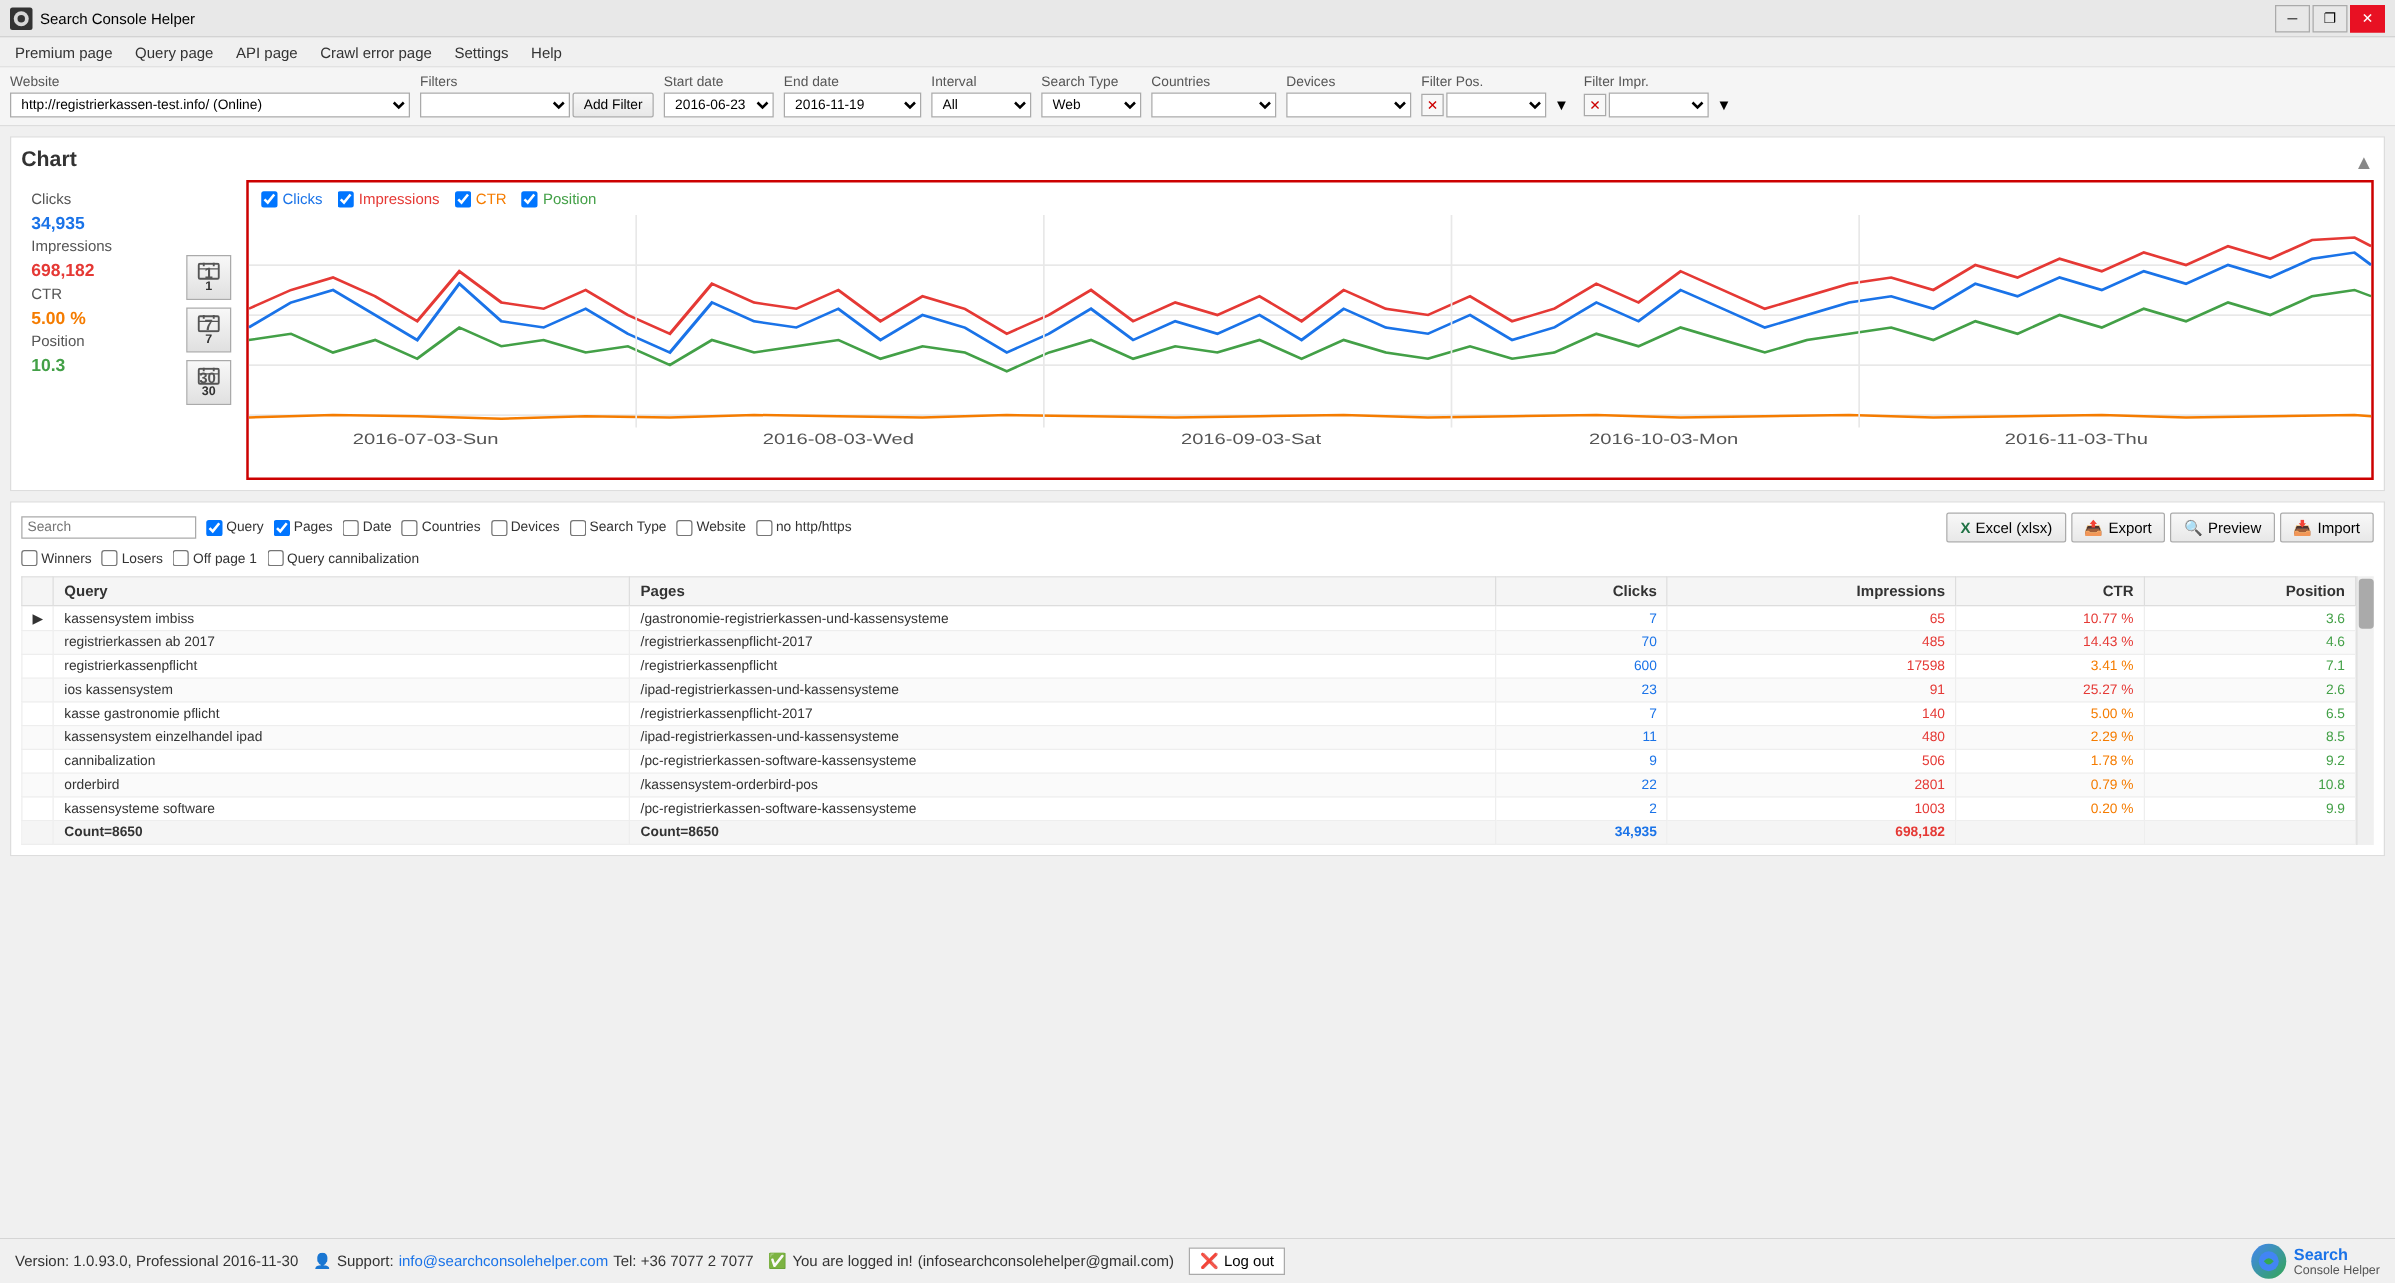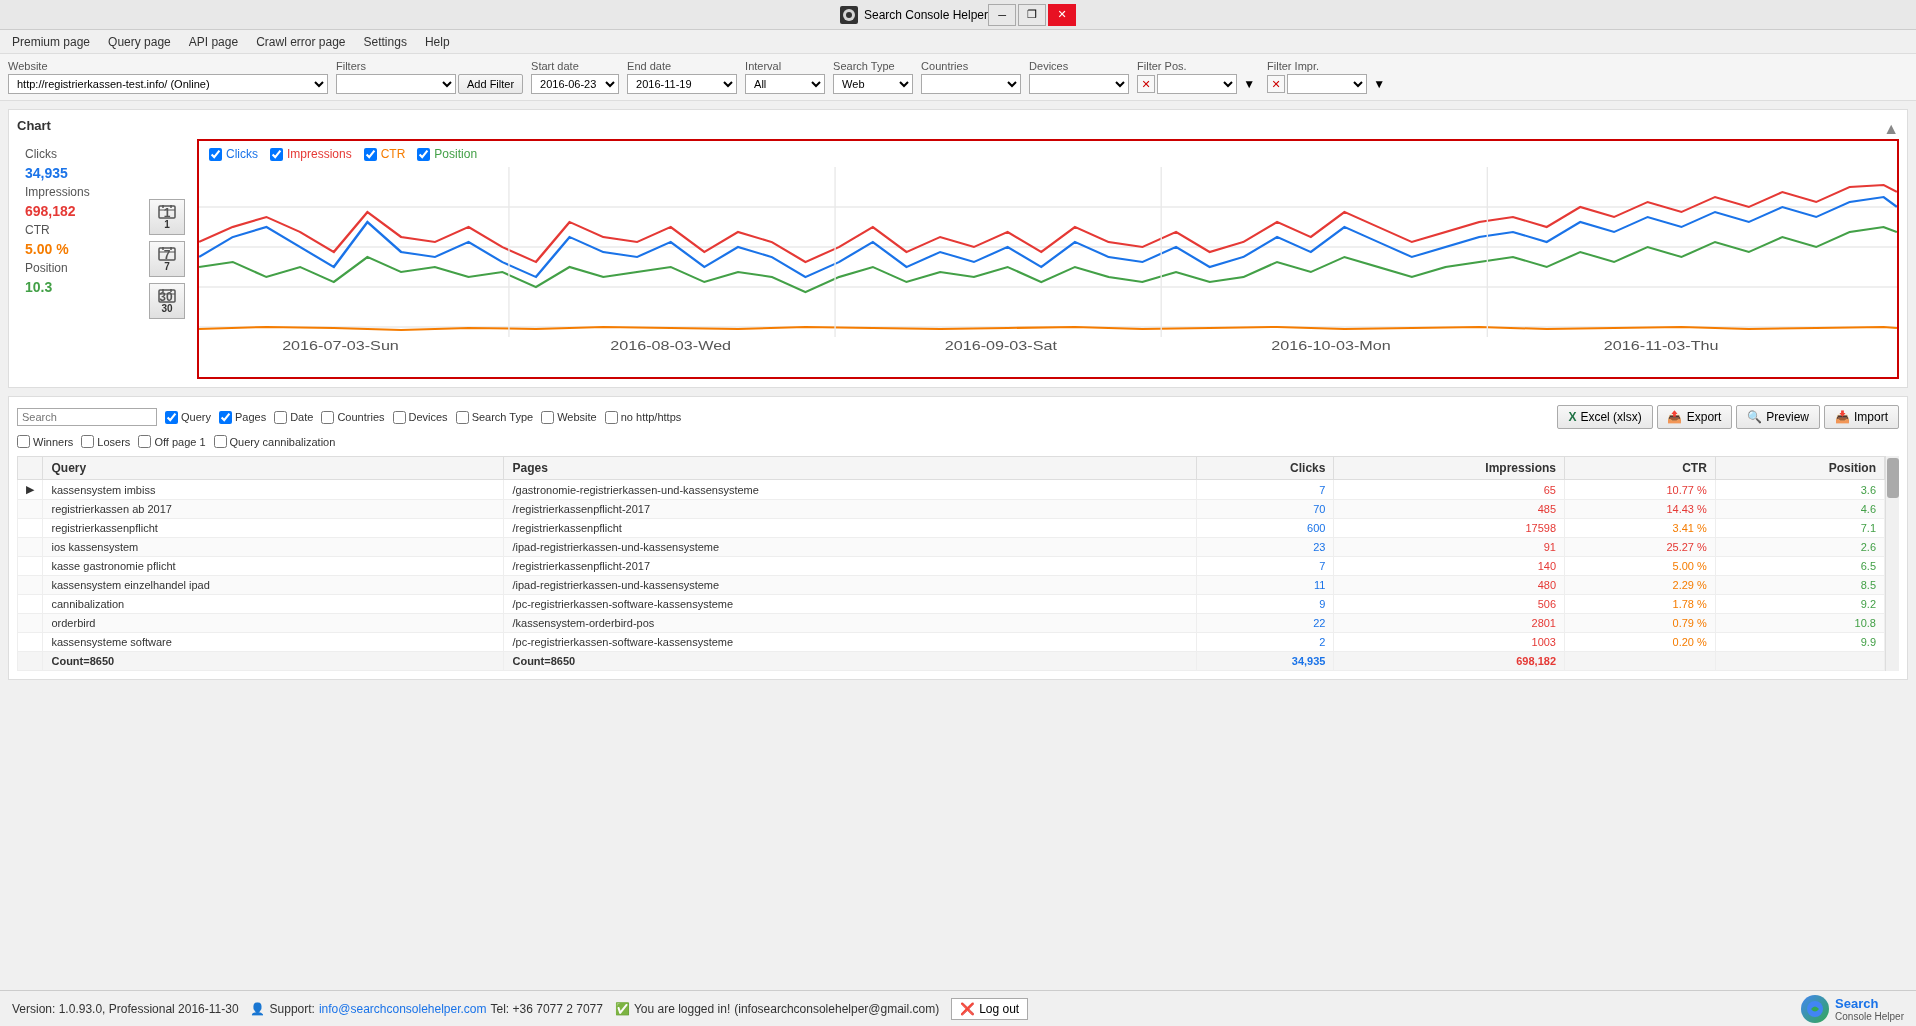--- a/index.html
+++ b/index.html
@@ -4,21 +4,21 @@
   <style>
     * { box-sizing: border-box; margin: 0; padding: 0; font-family: 'Segoe UI', Arial, sans-serif; font-size: 12px; }
     body { background: #f0f0f0; width: 1916px; min-height: 1026px; overflow-x: hidden; }
     
     
     .titlebar {
       background: #e8e8e8;
       height: 30px;
       display: flex;
       align-items: center;
-      justify-content: center;
+      justify-content: space-between;
       padding: 0 8px;
       border-bottom: 1px solid #ccc;
     }
     .titlebar-left { display: flex; align-items: center; gap: 6px; }
     .titlebar-icon { width: 18px; height: 18px; background: #333; border-radius: 2px; display: flex; align-items: center; justify-content: center; }
     .titlebar-controls { display: flex; gap: 2px; }
     .titlebar-btn { width: 28px; height: 22px; border: 1px solid #aaa; background: #e8e8e8; cursor: pointer; display: flex; align-items: center; justify-content: center; font-size: 11px; }
     .titlebar-btn.close { background: #e81123; color: white; border-color: #e81123; }
 
     
@@ -80,21 +80,21 @@
       flex-direction: column;
       gap: 8px;
     }
 
     
     .chart-section {
       background: white;
       border: 1px solid #ddd;
       padding: 8px;
     }
-    .section-title { font-size: 13px; font-weight: bold; color: #333; margin-bottom: 6px; }
+    .section-title { font-size: 17px; font-weight: bold; color: #333; margin-bottom: 6px; }
     .chart-container { display: flex; gap: 8px; }
     .chart-stats {
       display: flex;
       flex-direction: column;
       gap: 4px;
       padding: 8px;
       min-width: 120px;
     }
     .stat-label { color: #555; font-size: 12px; }
     .stat-value-blue { color: #1a73e8; font-size: 14px; font-weight: bold; }

